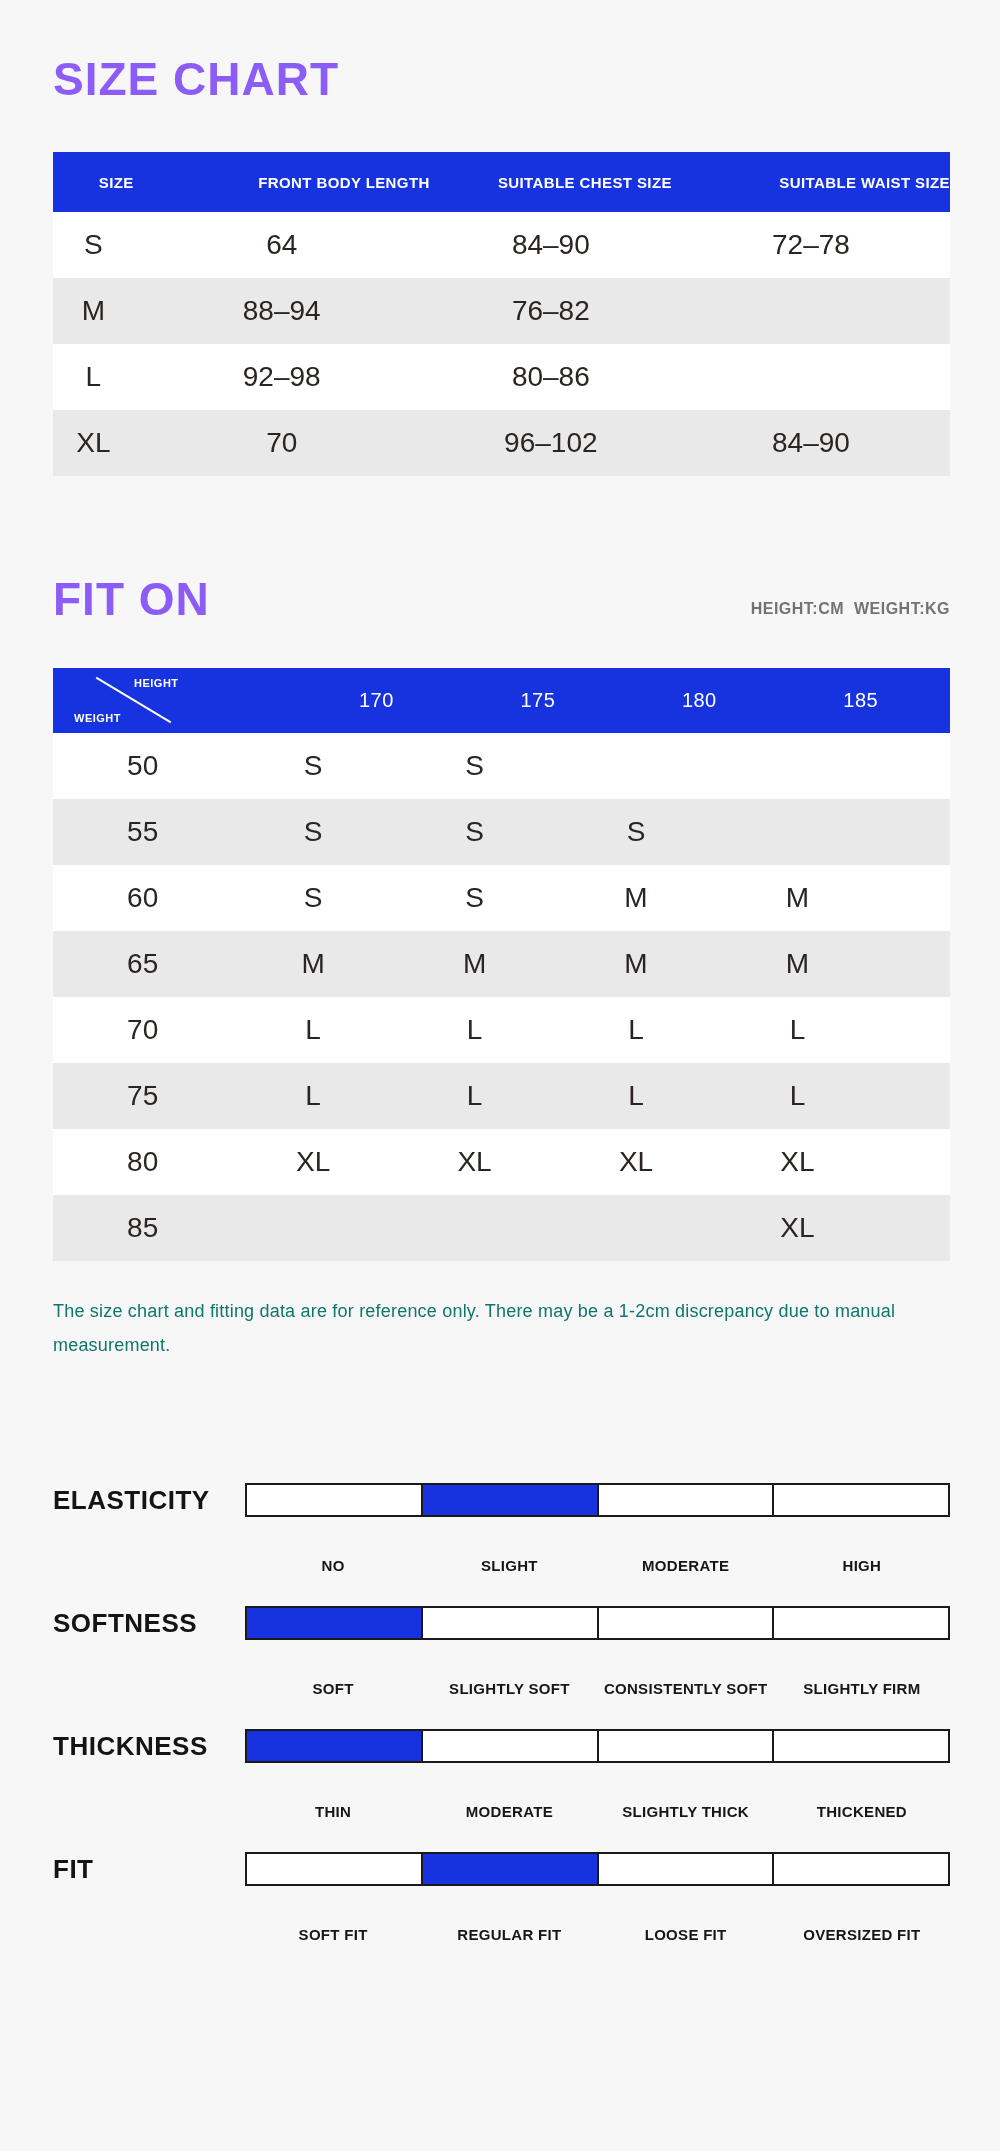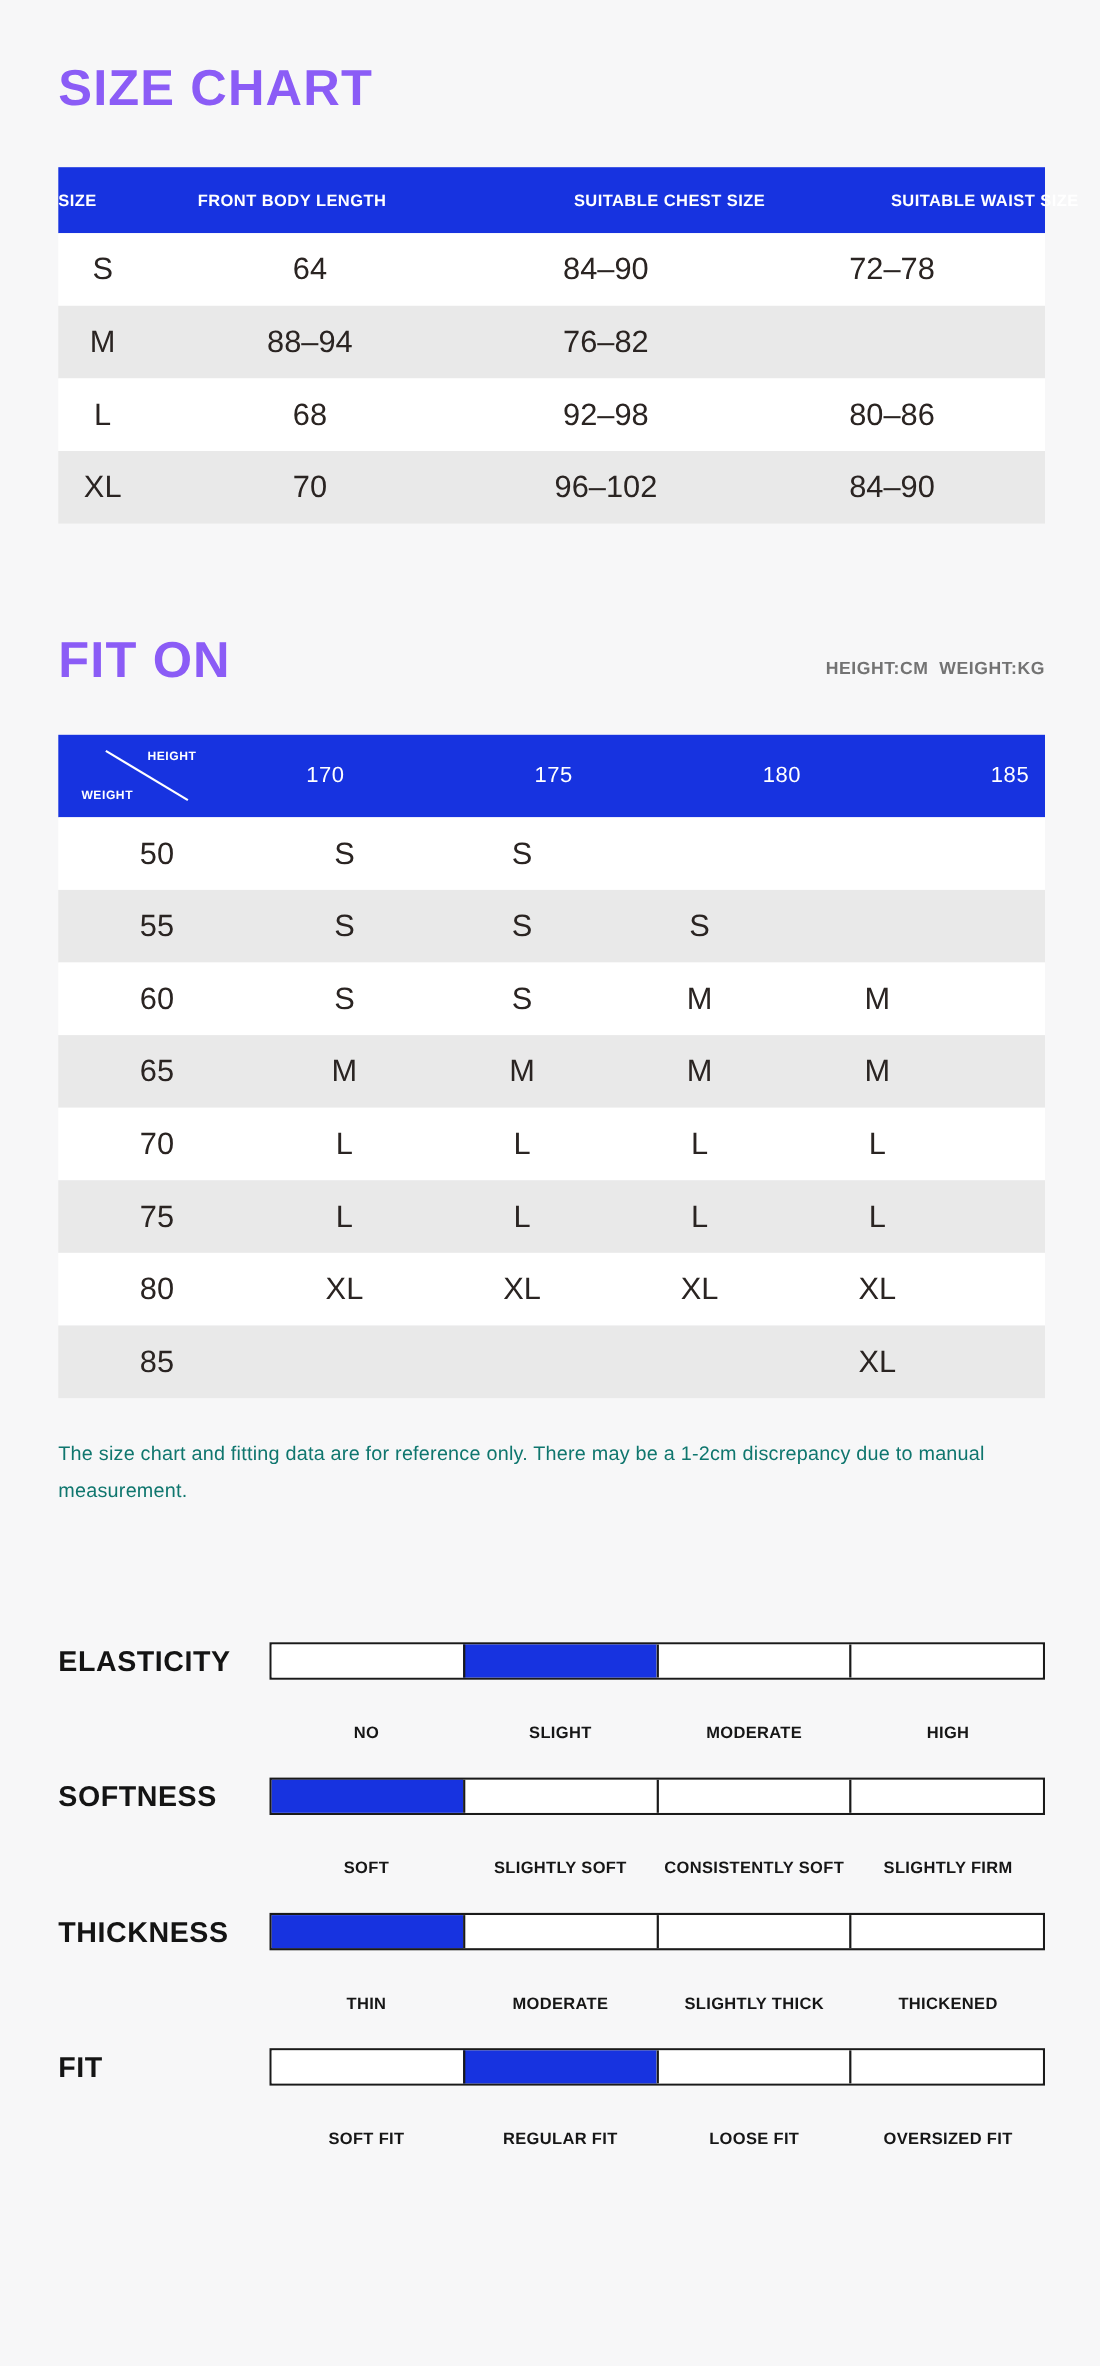--- a/index.html
+++ b/index.html
@@ -26,22 +26,21 @@
     color:#8b5cf6;
   }
   
   .table{width:100%;}
   .size-table{margin-top:50px;}
   .thead{
     display:grid;
     background:var(--blue,#1733e0);
     color:#ffffff;
     align-items:center;
-    text-align:left;
-    gap:46px;
+    text-align:right;
   }
   .size-table .thead{height:60px;grid-template-columns:9% 33% 27% 31%;}
   .size-table .thead .tcell{font-size:15px;font-weight:700;letter-spacing:.4px;}
   .size-table .trow{grid-template-columns:9% 33% 27% 31%;}
   .trow{
     display:grid;
     height:66px;
     align-items:center;
     text-align:center;
     background:#ffffff;
@@ -58,21 +57,21 @@
   }
   .units{
     font-size:16px;
     font-weight:700;
     letter-spacing:.5px;
     color:#737373;
     margin-bottom:4px;
     white-space:pre;
   }
   .fit-table{margin-top:46px;}
-  .fit-table .thead{height:75px;grid-template-columns:20% 18% 18% 18% 18%;}
+  .fit-table .thead{height:65px;grid-template-columns:20% 18% 18% 18% 18%;}
   .fit-table .thead .tcell{font-size:20px;letter-spacing:.5px;}
   .fit-table .trow{grid-template-columns:20% 18% 18% 18% 18%;}
   .corner{position:relative;height:65px;}
   .diag-line{
     position:absolute;
     width:87px;height:2px;
     background:#ffffff;
     left:37px;top:31px;
     transform:rotate(31deg);
   }
@@ -154,21 +153,20 @@
             <div class="tcell">84–90</div>
             <div class="tcell">72–78</div>
           </div>
           <div class="trow">
             <div class="tcell">M</div>
             <div class="tcell">88–94</div>
             <div class="tcell">76–82</div>
           </div>
           <div class="trow">
             <div class="tcell">L</div>
-            <div class="tcell">68</div>
             <div class="tcell">92–98</div>
             <div class="tcell">80–86</div>
           </div>
           <div class="trow">
             <div class="tcell">XL</div>
             <div class="tcell">70</div>
             <div class="tcell">96–102</div>
             <div class="tcell">84–90</div>
           </div>
         </div>

